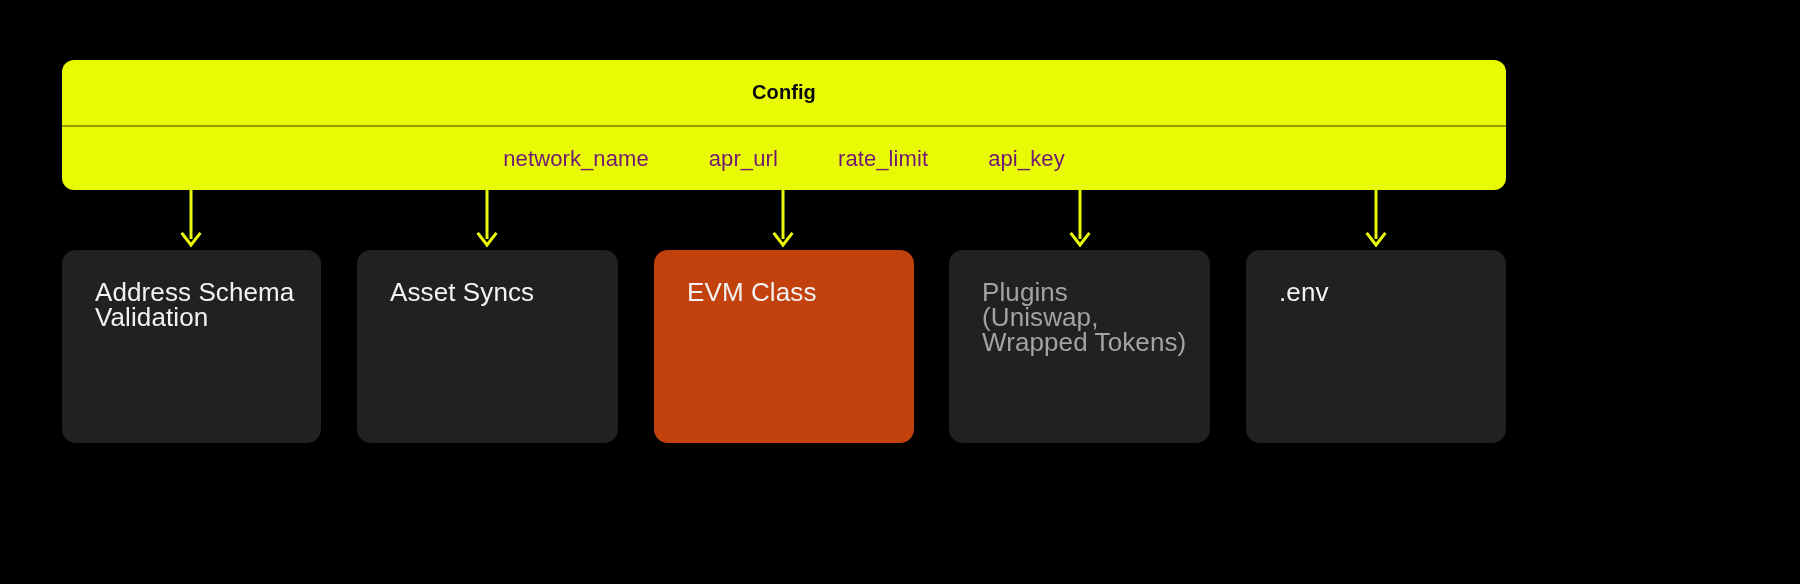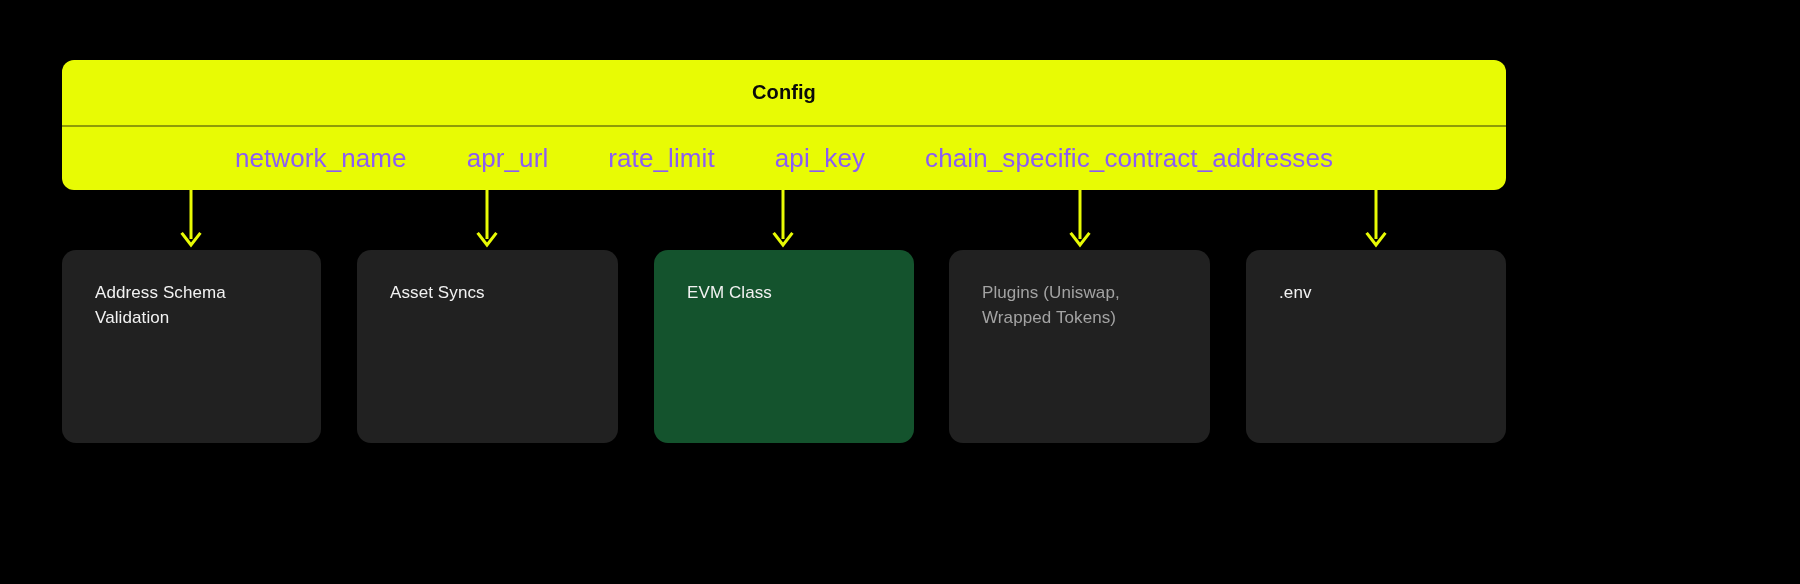--- a/index.html
+++ b/index.html
@@ -63,22 +63,22 @@
     left: 0;
     top: 67px;
     width: 100%;
     height: 63px;
     display: flex;
     align-items: center;
     justify-content: center;
   }
 
   .config-field {
-    color: #8b5cf6;
-    font-size: 26px;
+    color: #701a75;
+    font-size: 22px;
     font-weight: 400;
     white-space: nowrap;
     padding: 0 30px;
     letter-spacing: 0.1px;
   }
 
   
   .arrow {
     position: absolute;
     top: 190px;
@@ -97,41 +97,40 @@
     border-radius: 14px;
     box-sizing: border-box;
   }
 
   .node-label {
     position: absolute;
     left: 33px;
     top: 30px;
     right: 22px;
     color: #f2f2f2;
-    font-size: 17px;
+    font-size: 26px;
     font-weight: 400;
     line-height: 25px;
     white-space: pre-line;
     letter-spacing: 0.1px;
   }
 </style>
 </head>
 <body>
 
 <div id="canvas">
 
   <div class="config-card">
     <div class="config-title">Config</div>
     <div class="config-divider"></div>
     <div class="config-fields" id="config-fields">
         <div class="config-field">network_name</div>
         <div class="config-field">apr_url</div>
         <div class="config-field">rate_limit</div>
         <div class="config-field">api_key</div>
-        <div class="config-field">chain_specific_contract_addresses</div>
       </div>
   </div>
 
   <div id="arrow-layer">
       <div class="arrow" style="left: 191px;">
         <svg width="26" height="58" viewBox="0 0 26 58" xmlns="http://www.w3.org/2000/svg">
           <line x1="13" y1="0" x2="13" y2="49" stroke="#e8fb04" stroke-width="3"></line>
           <path d="M4.5 44 L13 55 L21.5 44" fill="none" stroke="#e8fb04" stroke-width="3" stroke-linecap="square"></path>
         </svg>
       </div>
@@ -162,21 +161,21 @@
     </div>
 
   <div id="node-layer">
       <div class="node-card" style="left: 62px; width: 259px; background: rgb(33, 33, 33);">
         <div class="node-label" style="color: rgb(242, 242, 242);">Address Schema
 Validation</div>
       </div>
       <div class="node-card" style="left: 357px; width: 261px; background: rgb(33, 33, 33); text-decoration: underline;">
         <div class="node-label" style="color: rgb(242, 242, 242);">Asset Syncs</div>
       </div>
-      <div class="node-card" style="left: 654px; width: 260px; background: #14532d;">
+      <div class="node-card" style="left: 654px; width: 260px; background: #c2410c;">
         <div class="node-label" style="color: rgb(242, 242, 242);">EVM Class</div>
       </div>
       <div class="node-card" style="left: 949px; width: 261px; background: rgb(33, 33, 33);">
         <div class="node-label" style="color: #a3a3a3;">Plugins (Uniswap,
 Wrapped Tokens)</div>
       </div>
       <div class="node-card" style="left: 1246px; width: 260px; background: rgb(33, 33, 33);">
         <div class="node-label" style="color: rgb(242, 242, 242);">.env</div>
       </div>
     </div>

